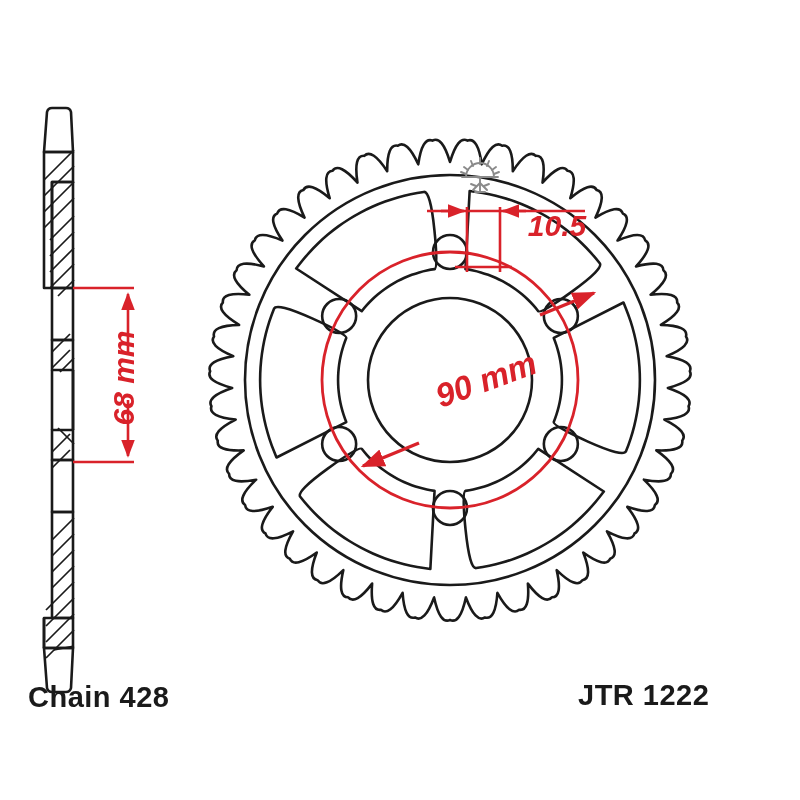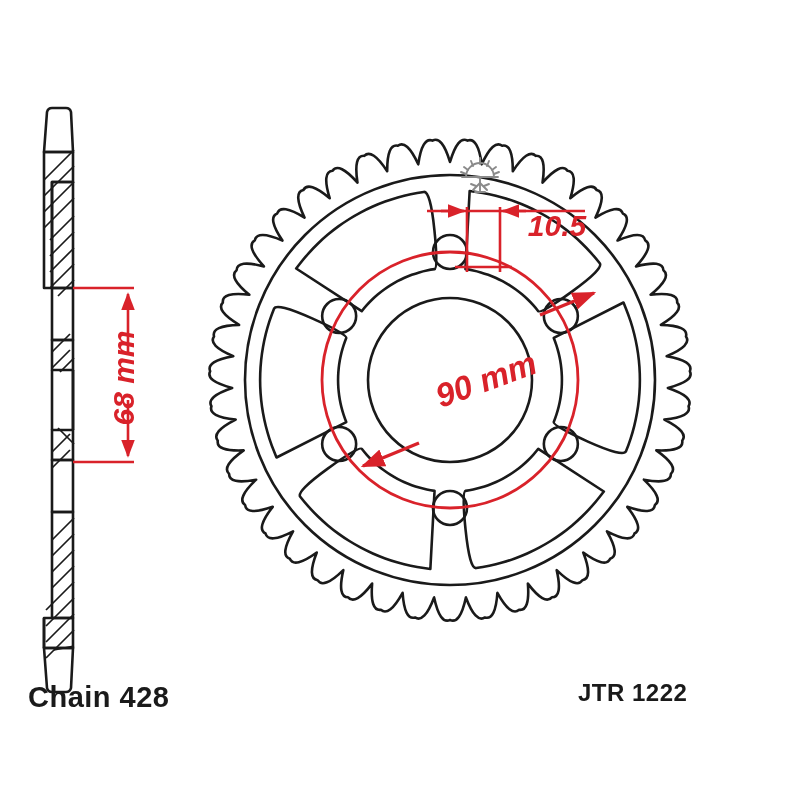--- a/index.html
+++ b/index.html
@@ -31,21 +31,21 @@
   }
   #chain-label {
     left: 28px;
     top: 681px;
     font-size: 29px;
     letter-spacing: 0.5px;
   }
   #part-label {
     left: 578px;
     top: 679px;
-    font-size: 24px;
+    font-size: 29px;
     letter-spacing: 0.5px;
   }
 </style>
 </head>
 <body>
 
 <div id="page">
 
   <svg id="drawing" viewBox="0 0 800 800">
     <defs>

